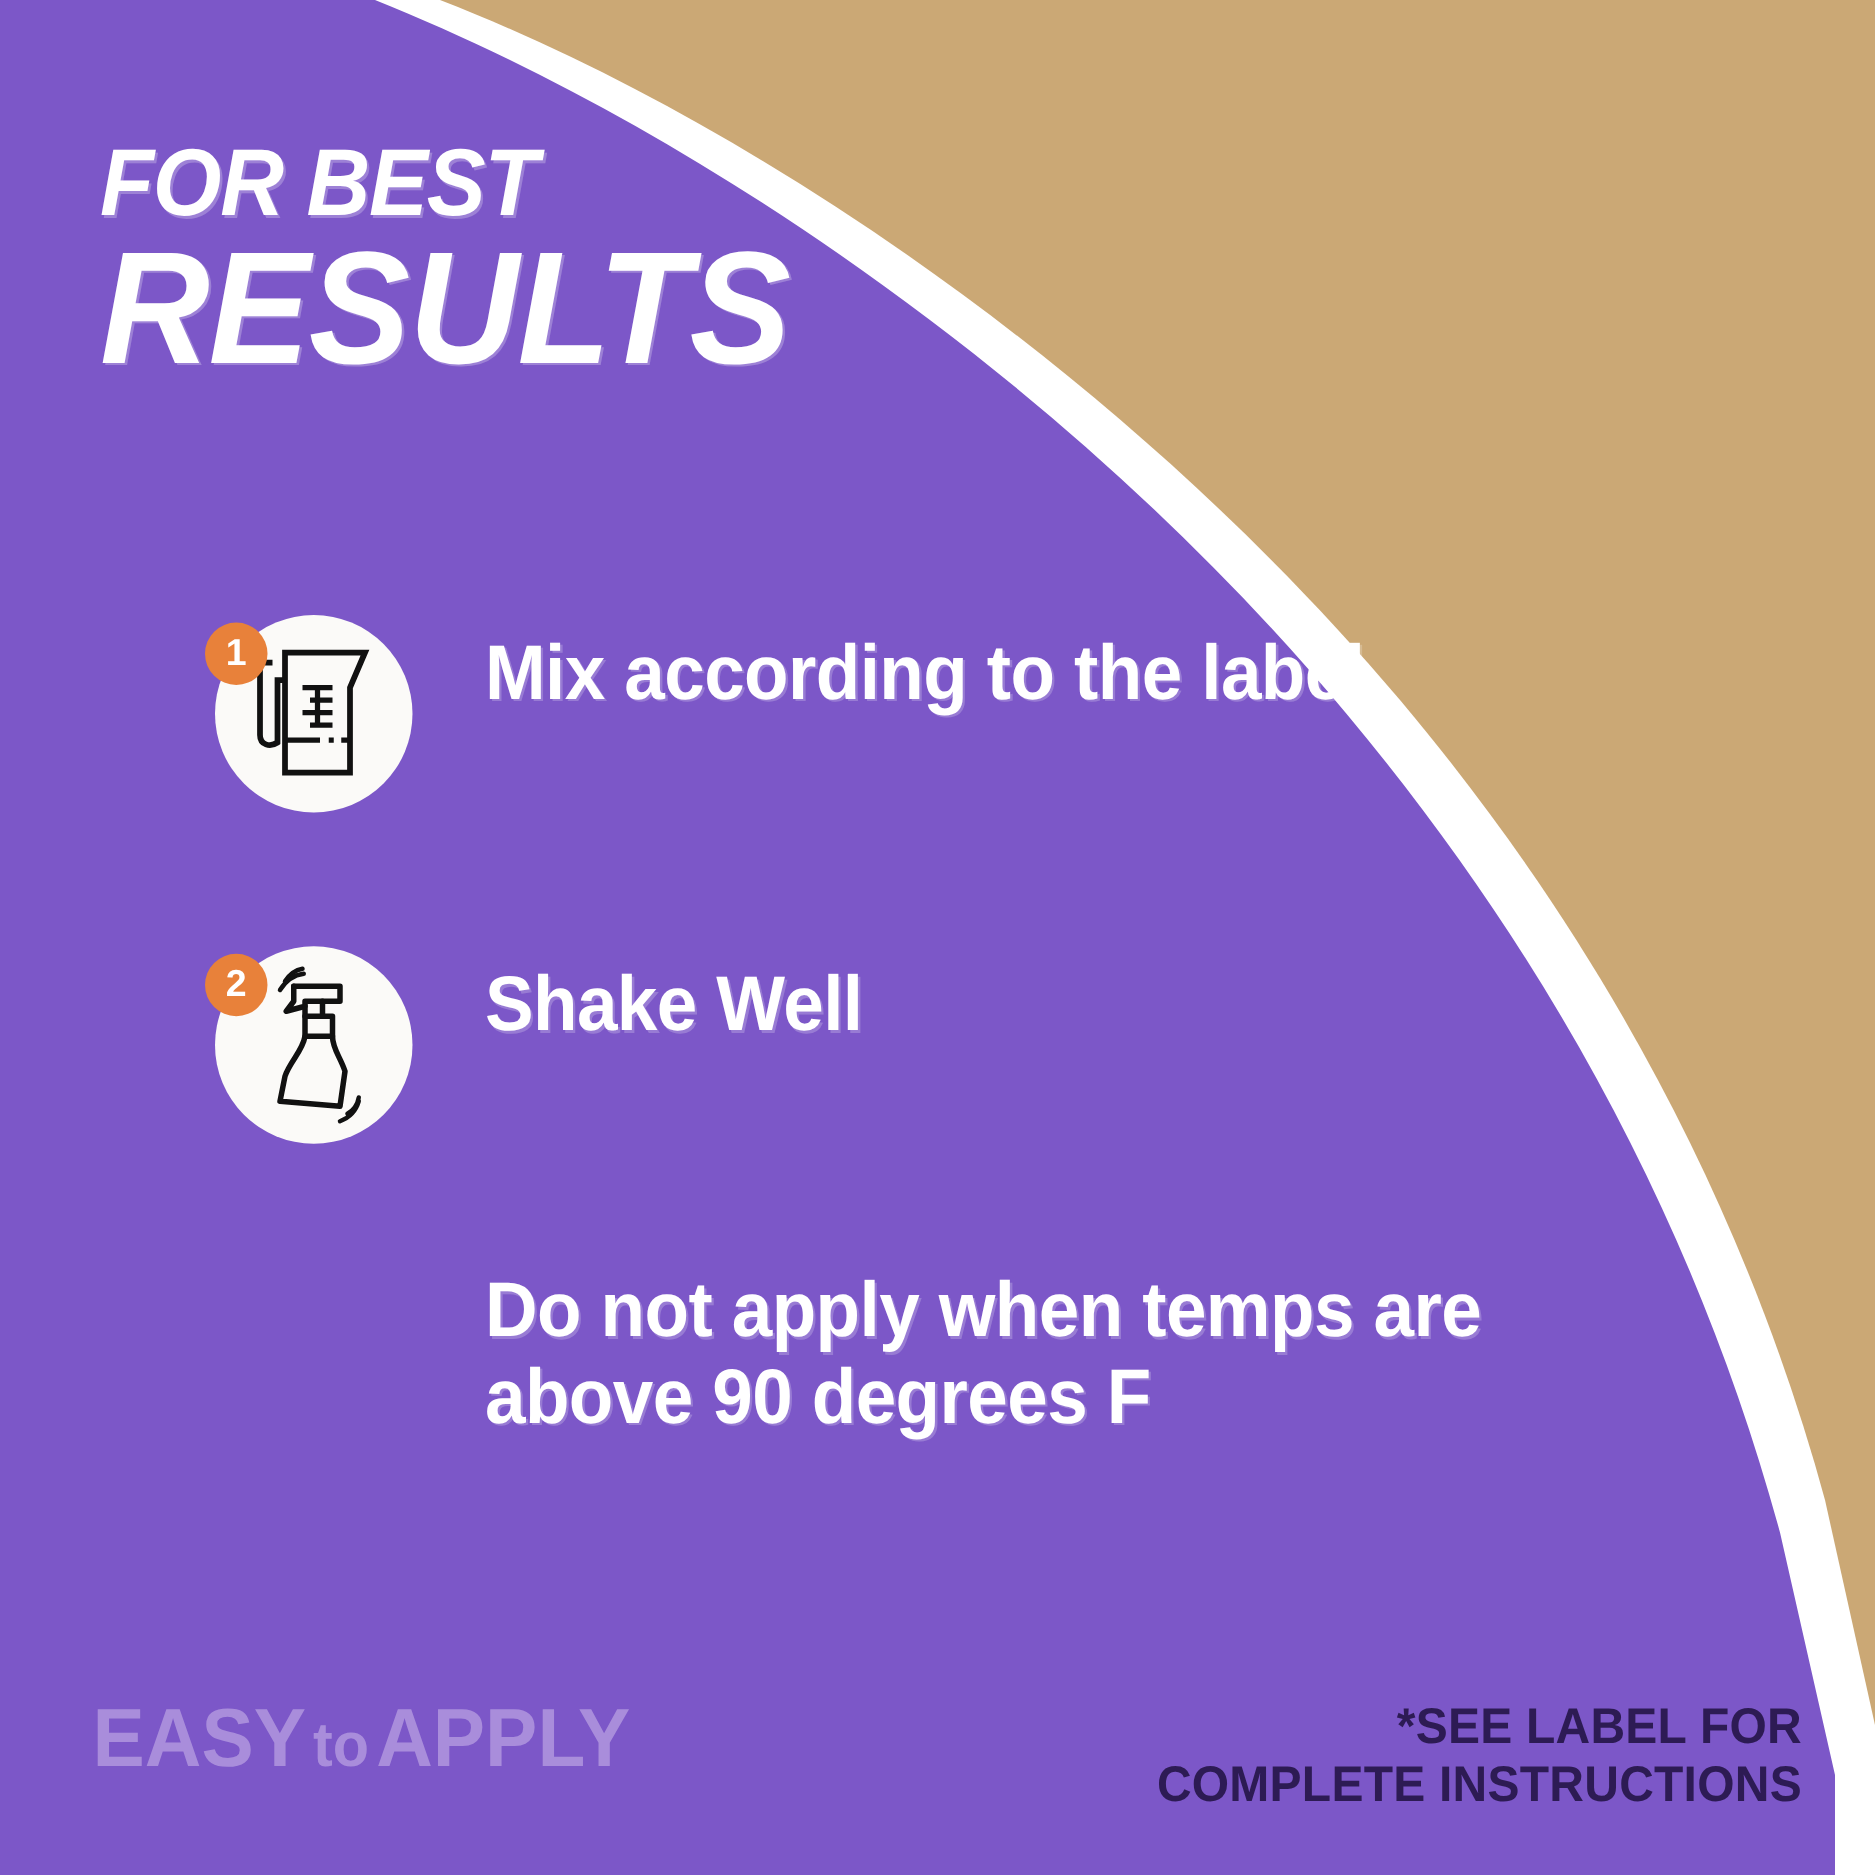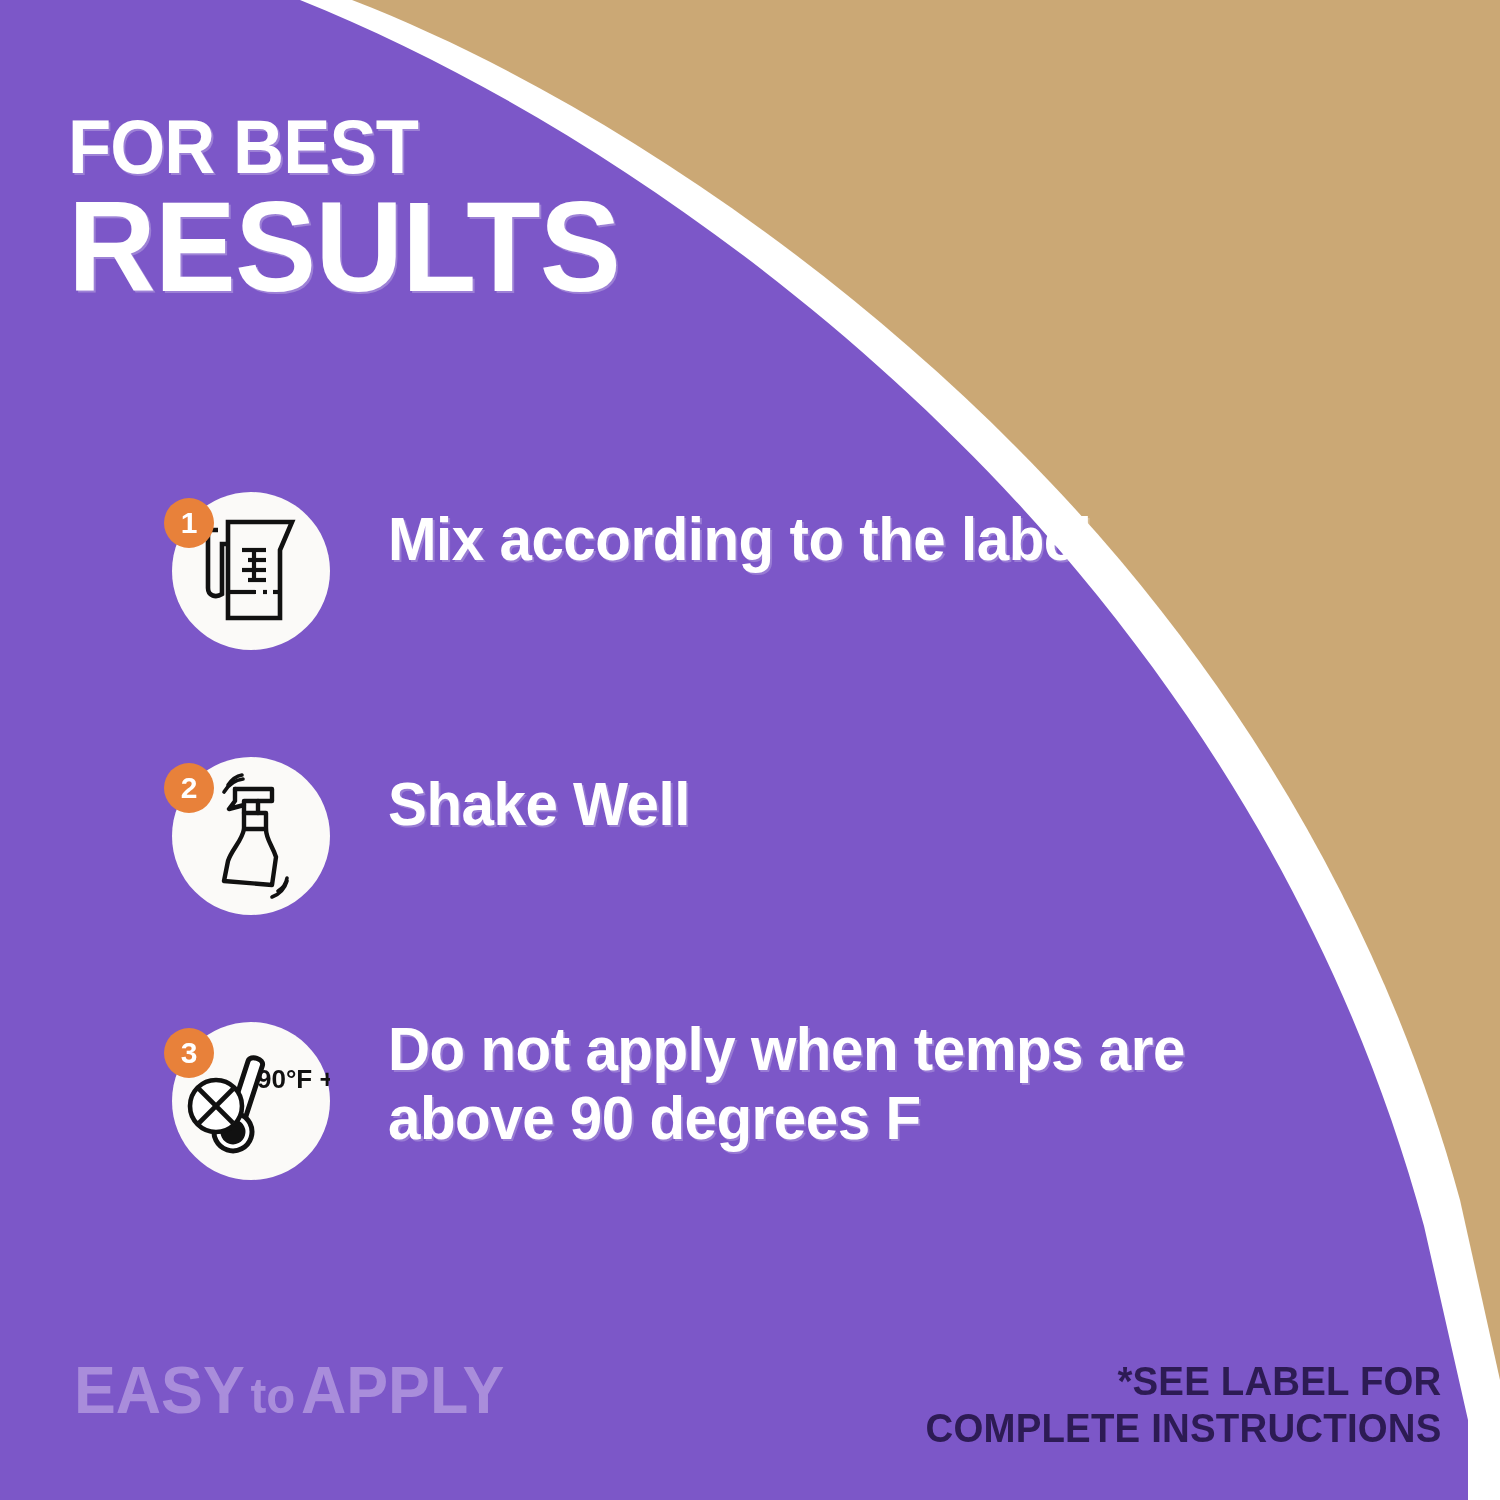--- a/index.html
+++ b/index.html
@@ -20,24 +20,25 @@
   #bg-svg {
     position: absolute;
     top: 0; left: 0;
     width: 1500px;
     height: 1500px;
   }
 
   
   .headline {
     position: absolute;
-    left: 68px;
+    left: 80px;
     top: 112px;
     color: #ffffff;
     font-weight: bold;
+    font-style: italic;
     letter-spacing: -1px;
     line-height: 0.92;
     text-shadow: 2px 2px 0 rgba(255,255,255,0.25);
   }
   .headline .line1 {
     display: block;
     font-size: 76px;
     transform: scaleX(0.93);
     transform-origin: left center;
   }
@@ -211,39 +212,20 @@
             <path d="M 106 134 C 111 131 114 127 115 121" stroke-width="3.6"></path>
             <path d="M 100 140 C 108 137 113 131 115 124" stroke-width="3.6"></path>
           </g>
         </svg>
         <div class="badge">2</div>
       </div>
       <div class="step-text">Shake Well</div>
     </div>
 
     <div class="step">
-      <div class="step-icon-wrap">
-        <div class="icon-circle"></div>
-        <svg class="icon-art" viewBox="0 0 158 158">
-
-          <g transform="rotate(18 72 84)">
-            <path d="M 62 40 C 62 33 77 33 77 40 L 77 104 L 62 104 Z" fill="#ffffff" stroke="#111111" stroke-width="5"></path>
-            <circle cx="69.5" cy="112" r="19" fill="#ffffff" stroke="#111111" stroke-width="5"></circle>
-            <circle cx="69.5" cy="112" r="12.5" fill="#111111"></circle>
-          </g>
-
-          <g fill="none" stroke="#111111" stroke-width="4.6">
-            <circle cx="44" cy="84" r="26" fill="#ffffff"></circle>
-            <path d="M 27 67 L 61 101"></path>
-            <path d="M 61 67 L 27 101"></path>
-          </g>
-          <text x="85" y="66" font-family="Liberation Sans, sans-serif" font-size="26" font-weight="bold" fill="#111111">90°F +</text>
-        </svg>
-        <div class="badge">3</div>
-      </div>
       <div class="step-text two-line">
         <div>Do not apply when temps are</div>
         <div>above 90 degrees F</div>
       </div>
     </div>
 
   </div>
 
   <div class="footer-left">
     <span>EASY</span><span class="to">to</span><span>APPLY</span>

